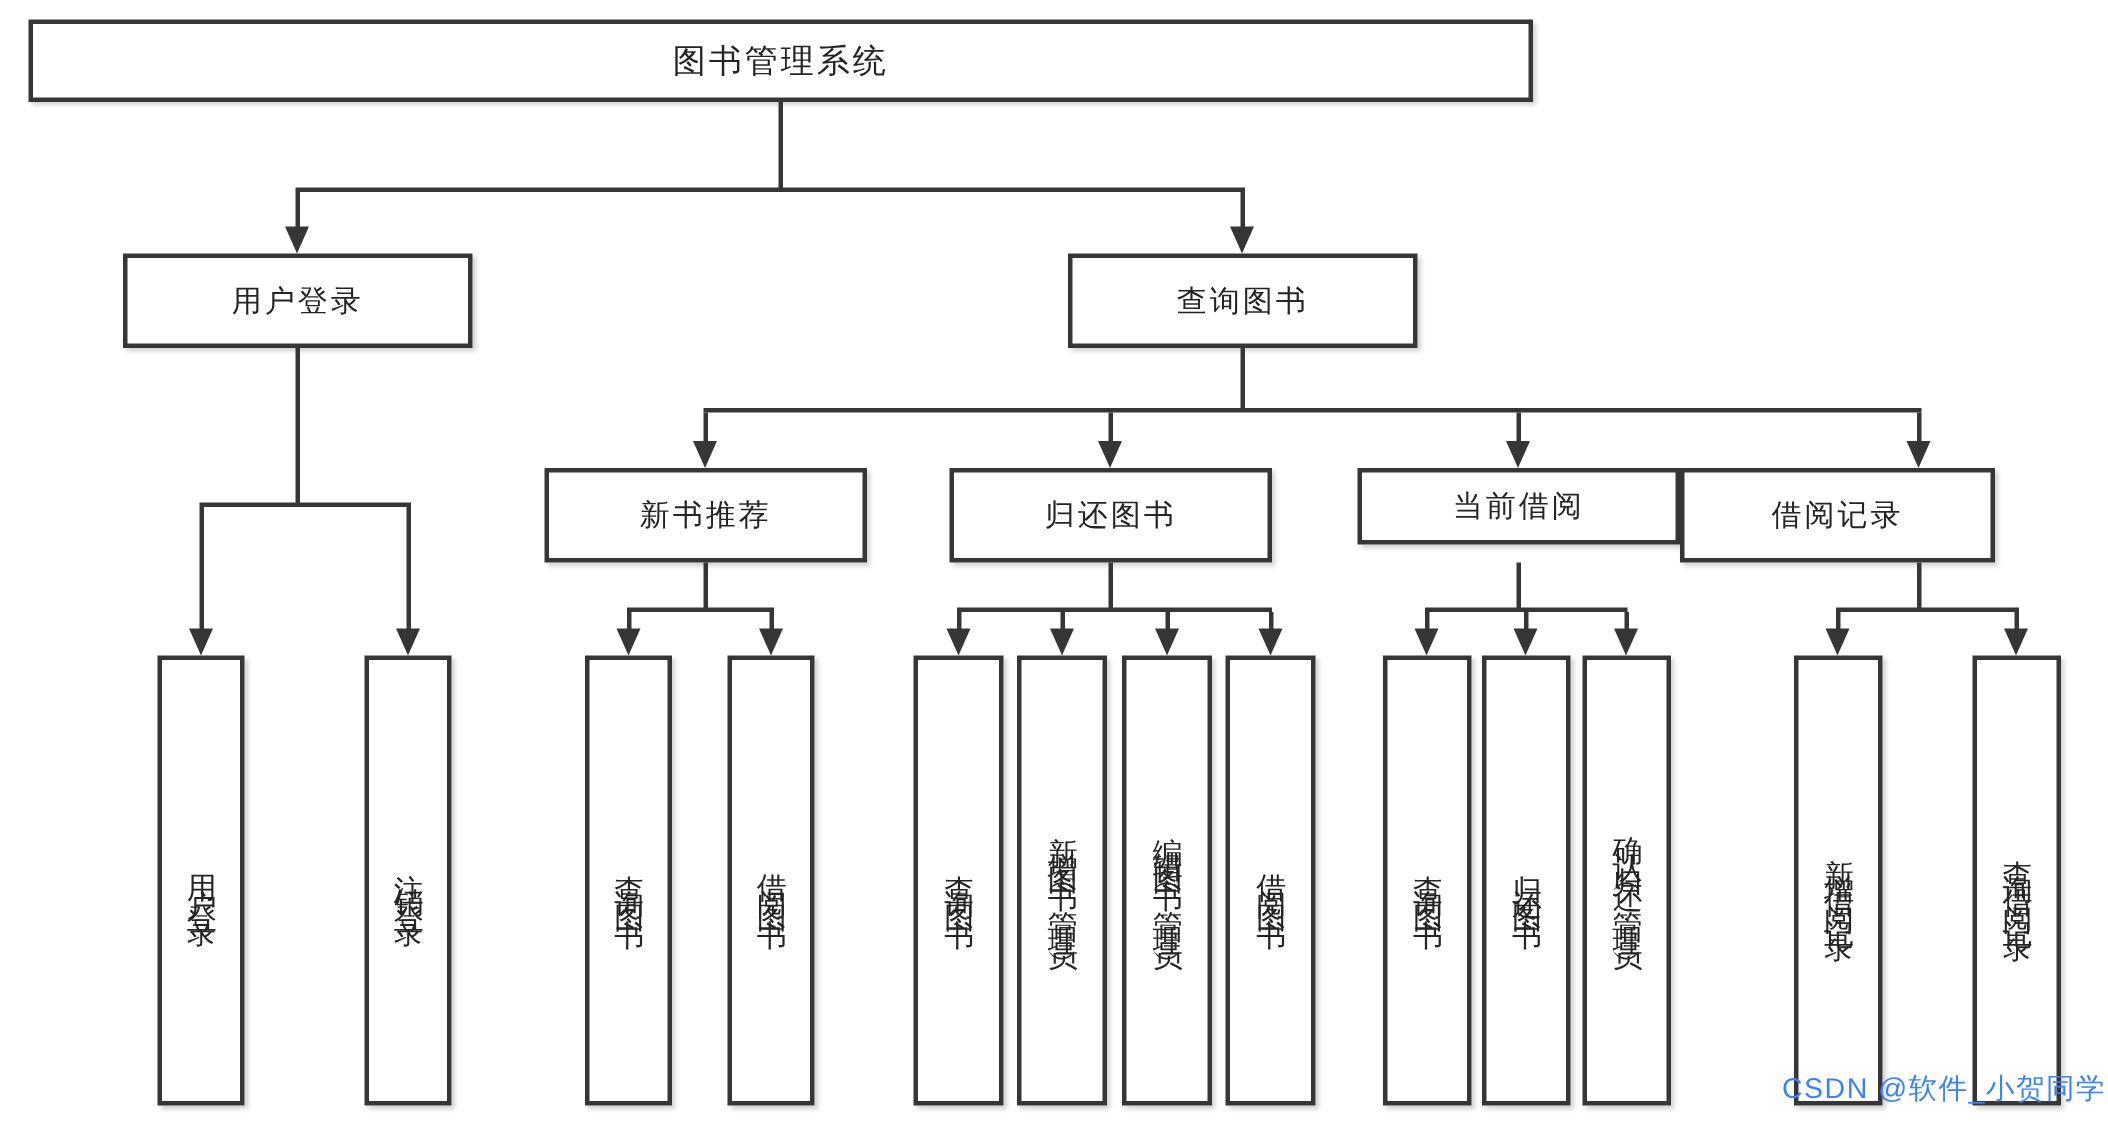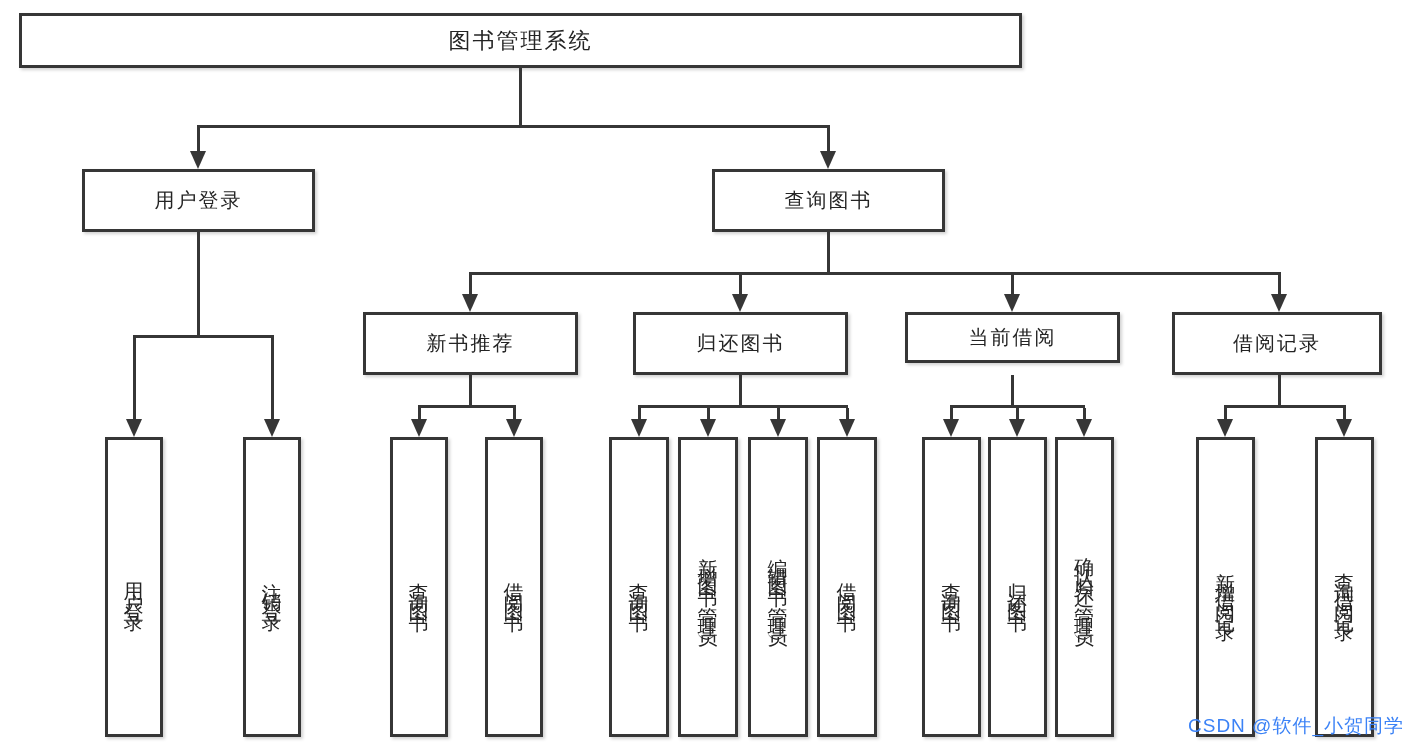--- a/index.html
+++ b/index.html
@@ -37,21 +37,21 @@
 <div class="canvas">
 
   <div class="hnode" style="left:19px;top:13px;width:1003px;height:55px;font-size:22px">图书管理系统</div>
 
   <div class="hnode" style="left:82px;top:169px;width:233px;height:63px">用户登录</div>
   <div class="hnode" style="left:712px;top:169px;width:233px;height:63px">查询图书</div>
 
   <div class="hnode" style="left:363px;top:312px;width:215px;height:63px">新书推荐</div>
   <div class="hnode" style="left:633px;top:312px;width:215px;height:63px">归还图书</div>
   <div class="hnode" style="left:905px;top:312px;width:215px;height:51px">当前借阅</div>
-  <div class="hnode" style="left:1172px;top:312px;width:210px;height:63px">借阅记录</div>
+  <div class="hnode" style="left:1120px;top:312px;width:210px;height:63px">借阅记录</div>
 
   <div class="vnode" style="left:105px;top:437px;width:58px;height:300px">用户登录</div>
   <div class="vnode" style="left:243px;top:437px;width:58px;height:300px">注销登录</div>
 
   <div class="vnode" style="left:390px;top:437px;width:58px;height:300px">查询图书</div>
   <div class="vnode" style="left:485px;top:437px;width:58px;height:300px">借阅图书</div>
 
   <div class="vnode" style="left:609px;top:437px;width:60px;height:300px">查询图书</div>
   <div class="vnode" style="left:678px;top:437px;width:60px;height:300px">新增图书（管理员）</div>
   <div class="vnode" style="left:748px;top:437px;width:60px;height:300px">编辑图书（管理员）</div>

